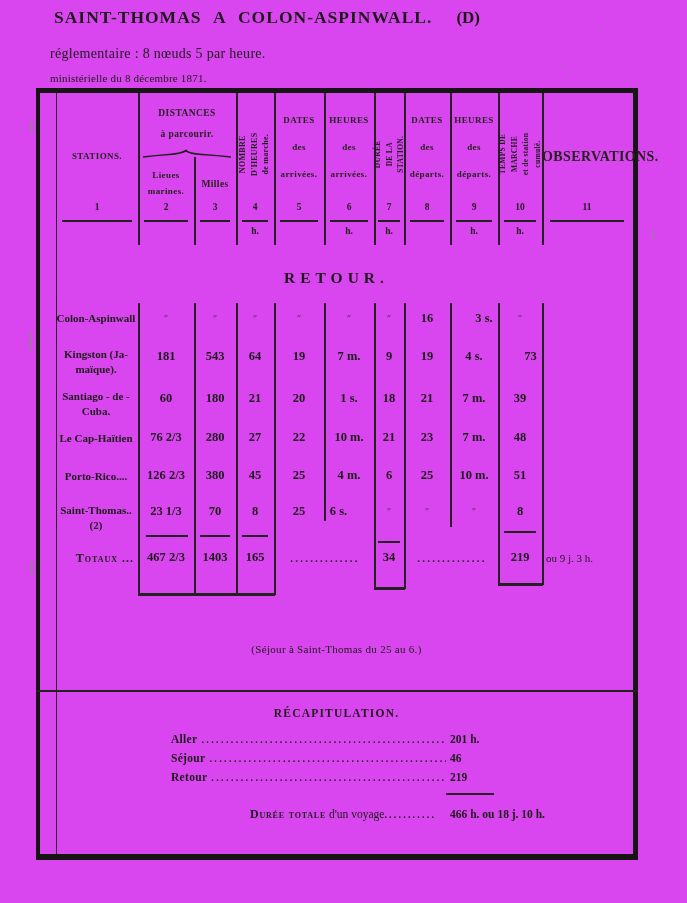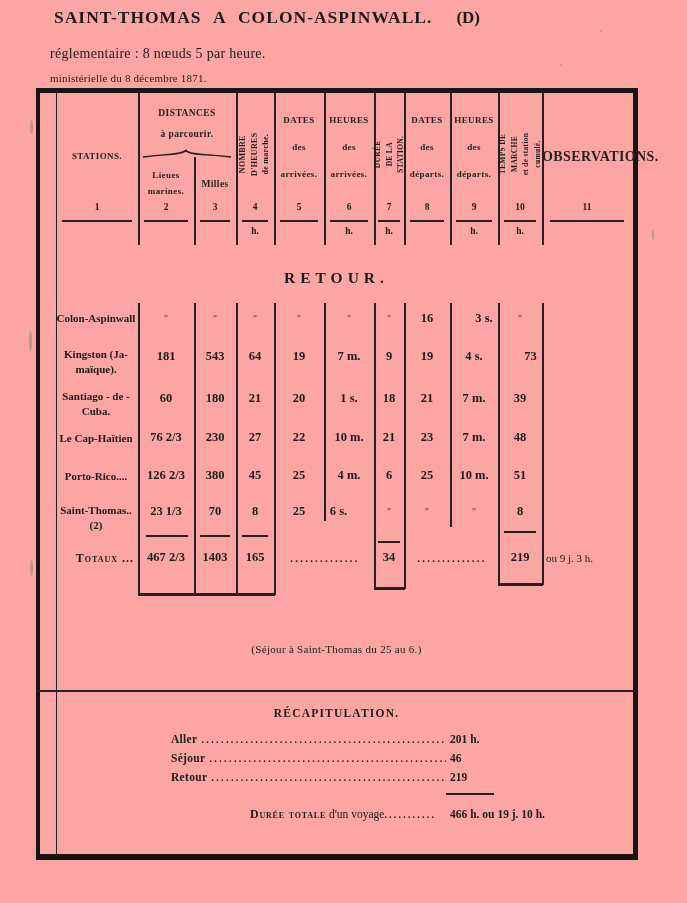--- a/index.html
+++ b/index.html
@@ -1,19 +1,19 @@
 <!DOCTYPE html>
 <html><head>
 <meta charset="utf-8">
 <style>
   * { margin:0; padding:0; box-sizing:border-box; }
   html,body { background:#e8e8e6; }
   .page {
     position:relative; width:687px; height:903px;
-    background:#fca5a5; overflow:hidden;
+    background:#d946ef; overflow:hidden;
     font-family:"Liberation Serif","DejaVu Serif",serif;
     color:#1d1b19;
   }
   .abs { position:absolute; }
   .vline { position:absolute; width:1.6px; background:#232220; }
   .hline { position:absolute; height:1.6px; background:#232220; }
 
   
   .title-row { position:absolute; left:54px; top:7px; display:flex; gap:24px; align-items:baseline; }
   .doc-title { font-size:17.5px; font-weight:700; letter-spacing:1px; word-spacing:7px; }
@@ -230,21 +230,21 @@
         <div class="cell" style="left:284px;top:88px;width:50px">1 s.</div>
         <div class="cell" style="left:334px;top:88px;width:30px">18</div>
         <div class="cell" style="left:364px;top:88px;width:46px">21</div>
         <div class="cell" style="left:410px;top:88px;width:48px">7 m.</div>
         <div class="cell" style="left:458px;top:88px;width:44px">39</div>
       </div>
 
       <div>
         <div class="cell station" style="left:14px;top:128px;width:84px">Le Cap-Haïtien</div>
         <div class="cell" style="left:98px;top:127px;width:56px">76 2/3</div>
-        <div class="cell" style="left:154px;top:127px;width:42px">230</div>
+        <div class="cell" style="left:154px;top:127px;width:42px">280</div>
         <div class="cell" style="left:196px;top:127px;width:38px">27</div>
         <div class="cell" style="left:234px;top:127px;width:50px">22</div>
         <div class="cell" style="left:284px;top:127px;width:50px">10 m.</div>
         <div class="cell" style="left:334px;top:127px;width:30px">21</div>
         <div class="cell" style="left:364px;top:127px;width:46px">23</div>
         <div class="cell" style="left:410px;top:127px;width:48px">7 m.</div>
         <div class="cell" style="left:458px;top:127px;width:44px">48</div>
       </div>
 
       <div>
@@ -308,21 +308,21 @@
           <span class="recap-label">Retour</span>
           <span class="recap-leader">......................................................................</span>
           <span class="recap-value">219</span>
         </div>
       </div>
       <div class="hline recap-rule"></div>
       <div class="recap-total">
         <span class="rt-caps">Durée totale</span>
         <span class="rt-rest">&nbsp;d'un voyage</span>
         <span class="rt-leader">...........</span>
-        <span class="rt-value">466 h. ou 19 j. 10 h.</span>
+        <span class="rt-value">466 h. ou 18 j. 10 h.</span>
       </div>
     </div>
   </div>
 
   <div class="speck" style="left:30px;top:120px;width:3px;height:14px"></div>
   <div class="speck" style="left:29px;top:330px;width:3px;height:22px"></div>
   <div class="speck" style="left:30px;top:560px;width:3px;height:16px"></div>
   <div class="speck" style="left:652px;top:230px;width:2px;height:10px"></div>
   <div class="speck" style="left:600px;top:30px;width:2px;height:2px"></div>
   <div class="speck" style="left:560px;top:64px;width:2px;height:2px"></div>

